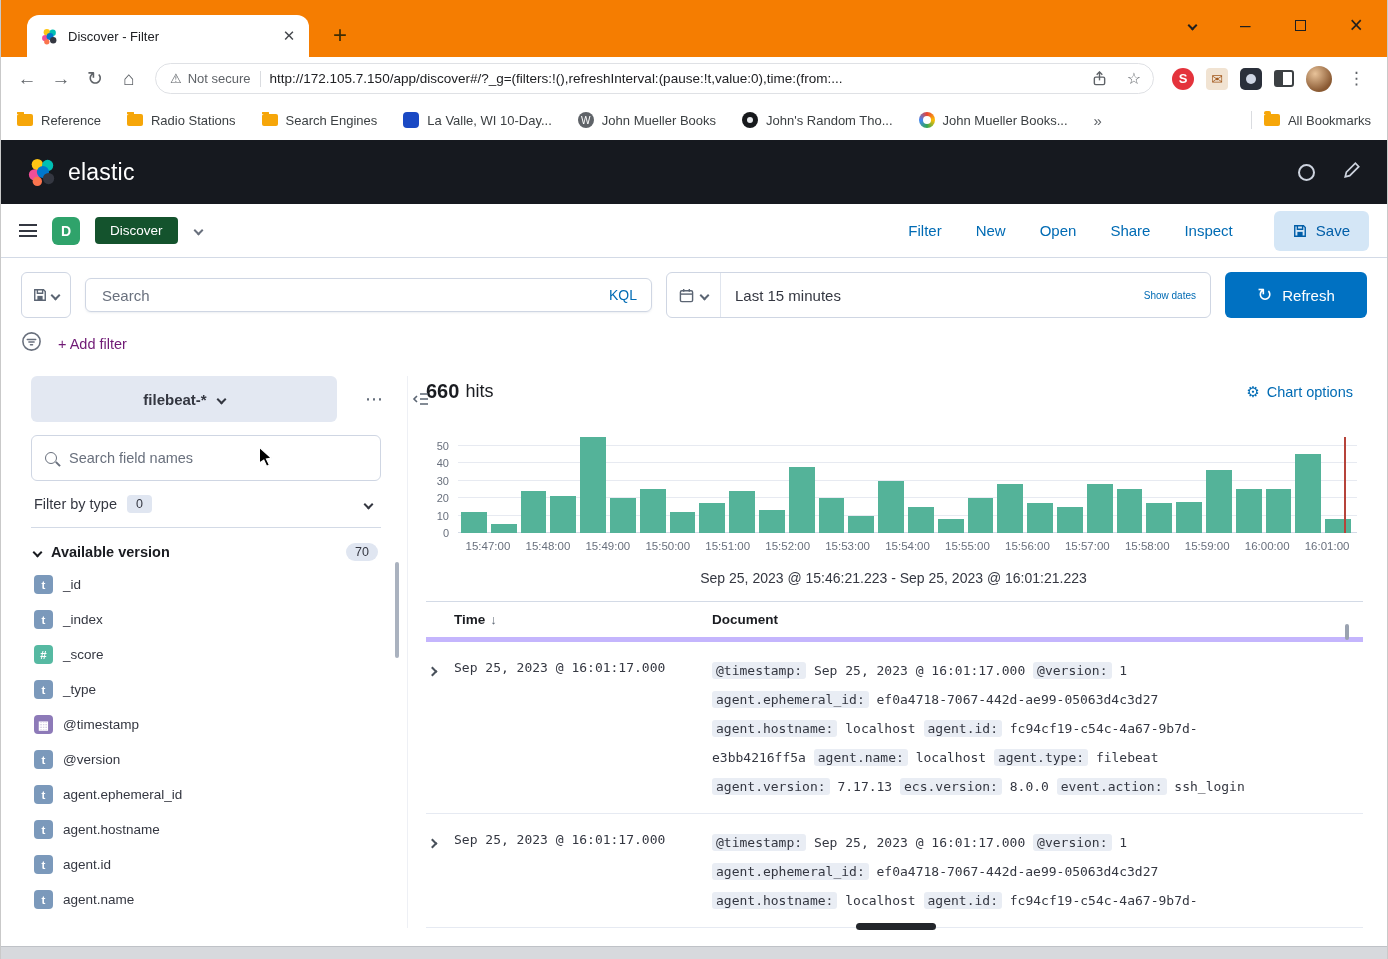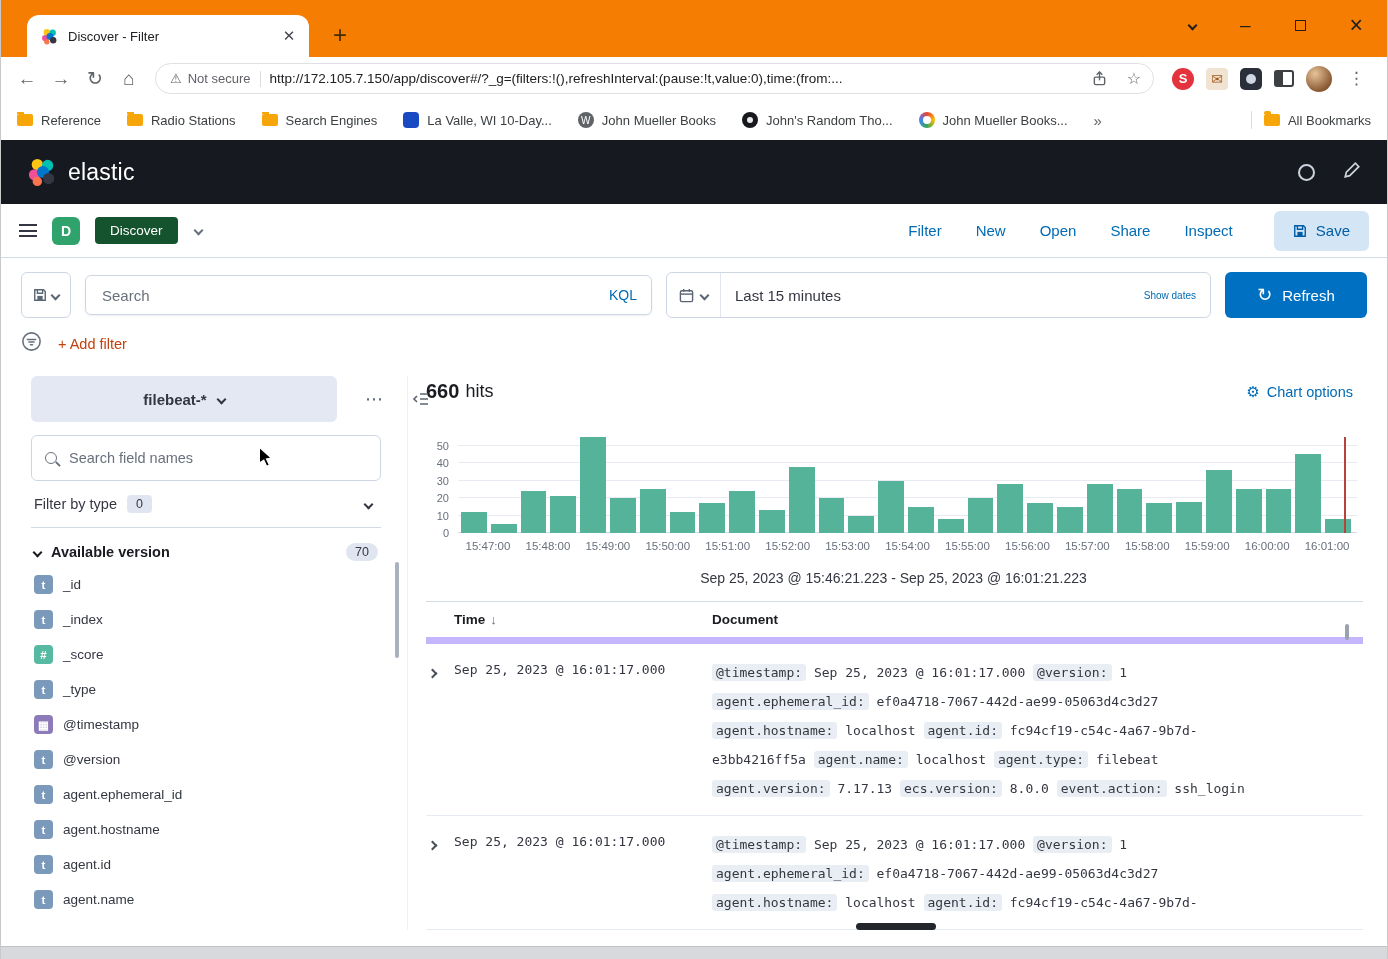--- a/index.html
+++ b/index.html
@@ -73,36 +73,36 @@
   .space-badge{width:28px;height:28px;border-radius:6px;background:#2fa36b;color:#fff;font-weight:700;font-size:14px;display:flex;align-items:center;justify-content:center;}
   .crumb{background:#14532d;color:#fff;font-size:13.5px;padding:6px 15px;border-radius:4px;}
   .crumb-chev{color:#69707d;margin-left:2px;}
   .appbar-links{margin-left:auto;display:flex;align-items:center;gap:34px;}
   .applink{color:#006bb4;font-size:15px;}
   .save-btn{background:#d4e6f6;color:#005ea8;height:40px;border-radius:6px;display:flex;align-items:center;gap:9px;padding:0 19px;font-size:15px;font-weight:500;margin-left:26px;}
 
   
   .querybar{display:flex;align-items:center;gap:14px;padding:14px 20px 0;}
   .sq-btn{width:50px;height:46px;border:1px solid #cfd6e3;border-radius:6px;display:flex;align-items:center;justify-content:center;gap:5px;color:#5b6573;background:#fff;}
-  .search-box{flex:1;height:40px;border:1px solid #cfd6e3;border-radius:6px;display:flex;align-items:center;gap:9px;padding:0 14px;box-shadow:0 1px 2px rgba(152,162,179,.18);}
+  .search-box{flex:1;height:34px;border:1px solid #cfd6e3;border-radius:6px;display:flex;align-items:center;gap:9px;padding:0 14px;box-shadow:0 1px 2px rgba(152,162,179,.18);}
   .search-box input{flex:1;border:none;outline:none;font-size:15px;color:#343741;font-family:"Liberation Sans",sans-serif;}
   .search-box input::placeholder{color:#69707d;}
   .kql{color:#006bb4;font-size:14px;}
   .lens{position:relative;width:12px;height:12px;border:1.8px solid currentColor;border-radius:50%;flex:none;}
   .lens::after{content:"";position:absolute;width:6px;height:1.8px;background:currentColor;transform:rotate(45deg);right:-5px;bottom:-2px;}
   .datepicker{width:545px;height:46px;border:1px solid #cfd6e3;border-radius:6px;display:flex;align-items:center;background:#fff;}
   .dp-cal{display:flex;align-items:center;gap:7px;padding:0 12px;height:100%;border-right:1px solid #e0e5ee;color:#5b6573;}
   .dp-range{flex:1;padding-left:14px;font-size:15px;color:#343741;}
   .dp-show{padding-right:14px;color:#006bb4;font-size:10px;}
   .refresh-btn{width:142px;height:46px;background:#0071c2;border-radius:6px;color:#fff;display:flex;align-items:center;justify-content:center;gap:10px;font-size:15px;font-weight:500;}
   .refresh-glyph{font-size:18px;line-height:14px;}
 
   
   .filter-row{display:flex;align-items:center;gap:16px;padding:13px 20px 6px;}
-  .addfilter{color:#c2410c;font-size:14.5px;text-align:right;}
+  .addfilter{color:#701a75;font-size:14.5px;text-align:right;}
 
   
   .content{display:flex;padding:14px 20px 0 30px;align-items:flex-start;}
   .sidebar{width:376px;flex:none;position:relative;}
   .sb-top{display:flex;align-items:center;gap:28px;}
   .index-pill{flex:0 0 306px;height:46px;background:#e3e8f2;border-radius:6px;display:flex;align-items:center;justify-content:center;gap:11px;font-weight:700;font-size:15px;color:#343741;}
   .sb-ico{color:#5b6573;display:flex;align-items:center;}
   .dots3{font-size:18px;letter-spacing:1px;color:#5b6573;line-height:10px;}
   .field-search{margin-top:13px;height:46px;border:1px solid #cfd6e3;border-radius:6px;display:flex;align-items:center;gap:10px;padding:0 13px;color:#69707d;width:350px;}
   .field-search input{flex:1;border:none;outline:none;font-size:14.5px;color:#0f766e;font-family:"Liberation Sans",sans-serif;}
@@ -133,21 +133,21 @@
   .plot{flex:1;position:relative;height:96px;}
   .gridline{position:absolute;left:0;right:0;height:1px;background:#e7eaf1;}
   .gridline.base{background:#d3dae6;}
   .bars{position:absolute;left:0;right:0;top:0;bottom:0;display:flex;align-items:flex-end;gap:4px;padding:0 6px 0 3px;z-index:1;}
   .bar{flex:1;background:#54b399;}
   .marker{position:absolute;right:11px;top:0;bottom:0;width:2px;background:#b6433a;z-index:2;}
   .x-axis{display:flex;margin:7px 10px 0 38px;}
   .xtick{flex:1;text-align:center;font-size:11.5px;color:#69707d;white-space:nowrap;}
   .caption{text-align:center;margin-top:18px;font-size:14px;color:#343741;}
   .dtable{margin:15px 4px 0 6px;border-top:1px solid #d3dae6;}
-  .thead{display:flex;align-items:center;border-bottom:7px solid #c4b5fd;padding:10px 0;font-size:13.5px;color:#1a1c21;}
+  .thead{display:flex;align-items:center;border-bottom:5px solid #c4b5fd;padding:10px 0;font-size:13.5px;color:#1a1c21;}
   .th-time{width:286px;padding-left:28px;font-weight:700;display:flex;align-items:center;gap:5px;}
   .sort-arrow{font-weight:400;color:#5b6573;font-size:13px;}
   .th-doc{font-weight:700;}
   .doc-row{display:flex;padding:14px 0 12px;border-bottom:1px solid #e6eaf2;}
   .expander{width:28px;color:#49515b;padding-top:5px;padding-left:3px;}
   .doc-time{width:258px;font-family:"DejaVu Sans Mono",monospace;font-size:13px;color:#343741;padding-top:4px;}
   .doc-fields{width:545px;font-family:"DejaVu Sans Mono",monospace;font-size:13px;line-height:29px;color:#343741;word-break:normal;}
   .doc-key{background:#e9edf4;border-radius:3px;padding:1px 4px;white-space:nowrap;}
 
   

